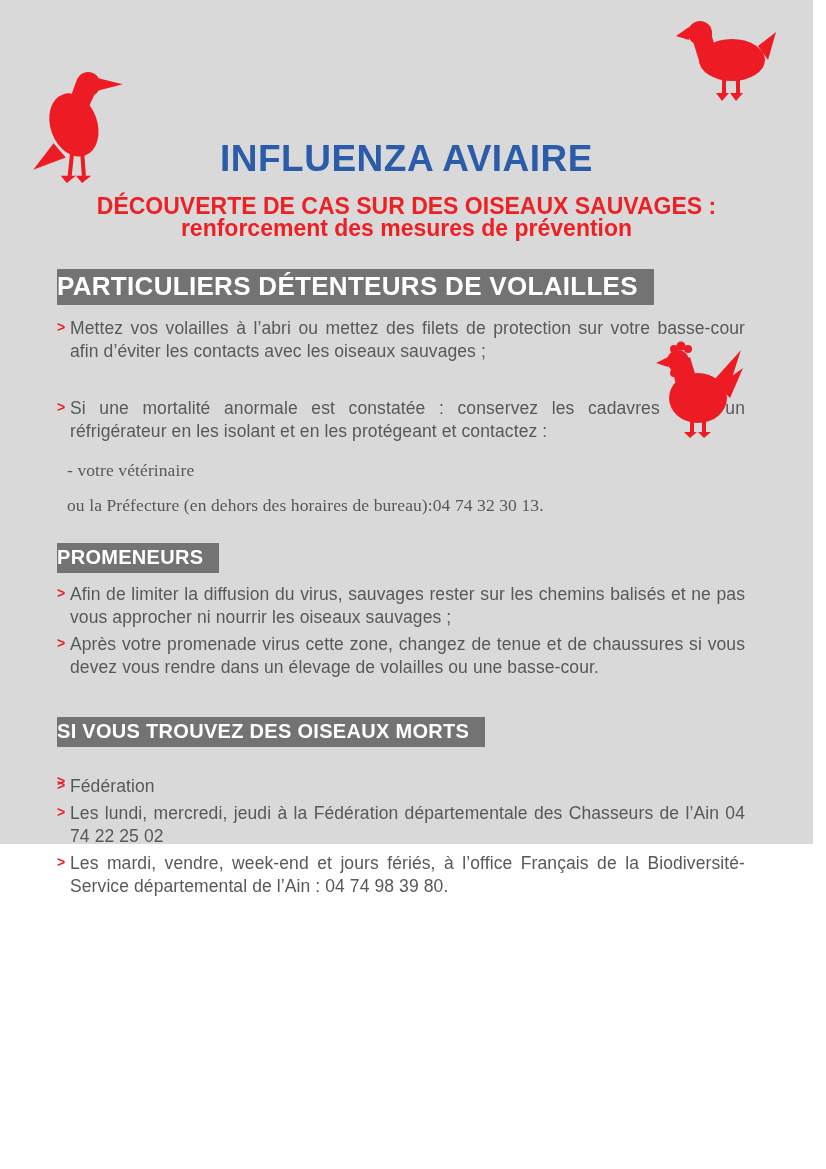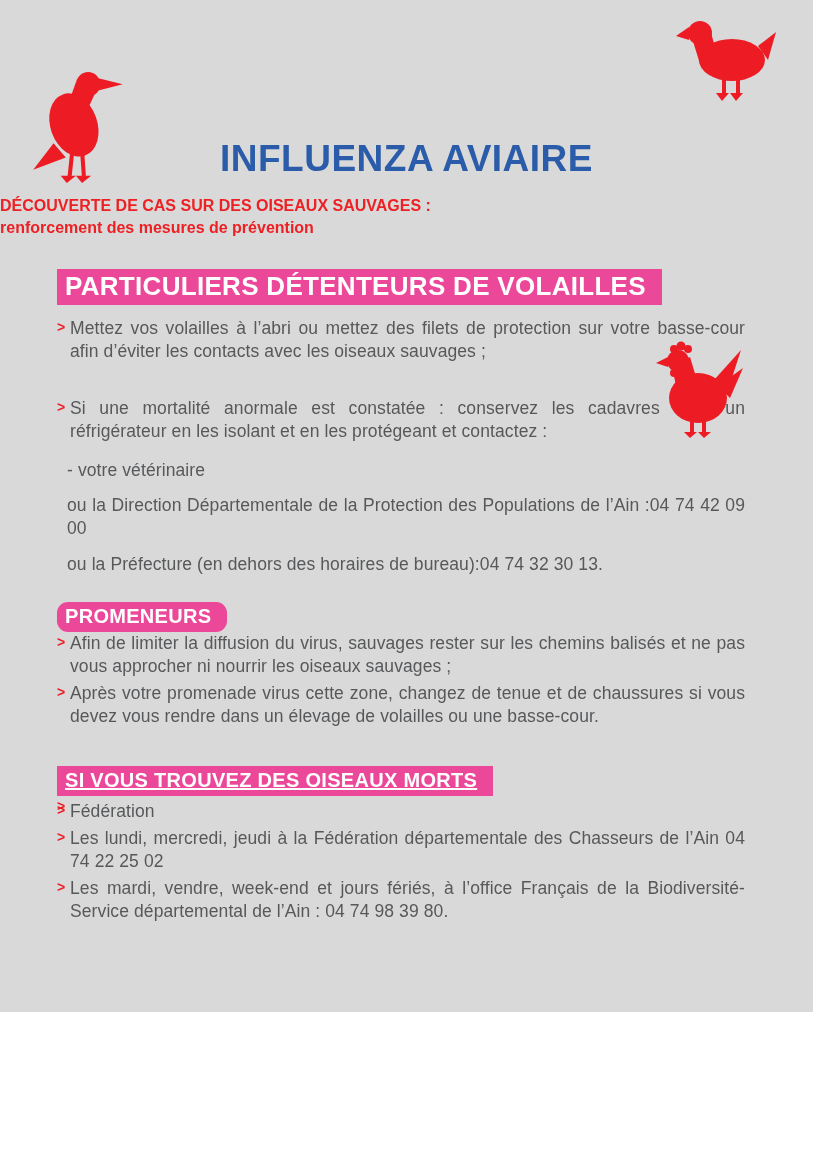--- a/index.html
+++ b/index.html
@@ -12,81 +12,82 @@
     position: relative;
     width: 826px;
     height: 1169px;
     background: #ffffff;
     overflow: hidden;
   }
   .page {
     position: absolute;
     left: 0; top: 0;
     width: 813px;
-    height: 1012px;
+    height: 844px;
     background: #d9d9d9;
   }
   
   .bird { position: absolute; }
   .bird svg { display: block; width: 100%; height: 100%; }
   .bird-gull { left: 33px;  top: 68px;  width: 92px;  height: 117px; }
   .bird-duck { left: 676px; top: 16px;  width: 100px; height: 88px; }
   .bird-hen  { left: 648px; top: 340px; width: 95px;  height: 98px; z-index: 2; }
   
   .title {
     margin-top: 140px;
     text-align: center;
     font-size: 37px;
     line-height: 37px;
     font-weight: 700;
     color: #2b5ca9;
     letter-spacing: 0.5px;
   }
   .subtitle {
     margin-top: 18px;
+    text-align: center;
     color: #ed2024;
     font-weight: 700;
-    font-size: 16px;
+    font-size: 23px;
     line-height: 22px;
   }
   
   .content {
     margin: 30px 68px 0 57px;
     position: relative;
     z-index: 1;
   }
   .banner {
     display: inline-block;
-    background: #ec4899;
+    background: #737373;
     color: #ffffff;
     font-weight: 700;
-    padding: 4px 16px 6px 8px;
+    padding: 4px 16px 6px 0;
     letter-spacing: 0.3px;
   }
   .banner-lg { font-size: 26px; line-height: 26px; margin-bottom: 12px; }
   .banner-sm { font-size: 20px; line-height: 20px; }
-  .section-2 .banner { margin-bottom: 0; border-radius: 11px; }
-  .section-3 .banner { margin-bottom: 0; text-decoration: underline; }
+  .section-2 .banner { margin-bottom: 10px; }
+  .section-3 .banner { margin-bottom: 24px; }
   p.body-line {
     font-size: 17.5px;
     line-height: 23px;
     color: #57585a;
     text-align: justify;
     letter-spacing: 0.1px;
   }
   .bullet { position: relative; padding-left: 13px; }
   .marker {
     position: absolute;
     left: 0; top: 3px;
     color: #ed1c24;
     font-weight: 700;
     font-size: 14px;
     line-height: 14px;
   }
-  .plain, .dash { padding-left: 10px; }
+  .plain, .dash { padding-left: 10px; font-family: Liberation Serif, serif; }
   
   .s1-p1 { margin-bottom: 34px; }
   .s1-p2 { margin-bottom: 16px; }
   .s1-p3 { margin-bottom: 12px; }
   .s1-p4 { margin-bottom: 13px; }
   .section-1 { margin-bottom: 26px; }
   .s2-p1 { margin-bottom: 4px; }
   .section-2 { margin-bottom: 38px; }
   .s3-p  { margin-bottom: 4px; }
 </style>
@@ -159,21 +160,20 @@
           <span>Mettez vos volailles à l’abri ou mettez des filets de protection sur votre basse-cour afin d’éviter les contacts avec les oiseaux sauvages ;</span>
         </p>
 
         <p class="body-line bullet s1-p2">
           <span class="marker">&gt;</span>
           <span>Si une mortalité anormale est constatée : conservez les cadavres dans un réfrigérateur en les isolant et en les protégeant et contactez :</span>
         </p>
 
         <p class="body-line dash s1-p3">- votre vétérinaire</p>
 
-        <p class="body-line plain s1-p4">ou la Direction Départementale de la Protection des Populations de l’Ain :04 74 42 09 00</p>
 
         <p class="body-line plain">ou la Préfecture (en dehors des horaires de bureau):04 74 32 30 13.</p>
       </div>
 
       <div class="section section-2">
         <div class="banner banner-sm">PROMENEURS</div>
 
         <p class="body-line bullet s2-p1">
           <span class="marker">&gt;</span>
           <span>Afin de limiter la diffusion du virus, sauvages rester sur les chemins balisés et ne pas vous approcher ni nourrir les oiseaux sauvages ;</span>

